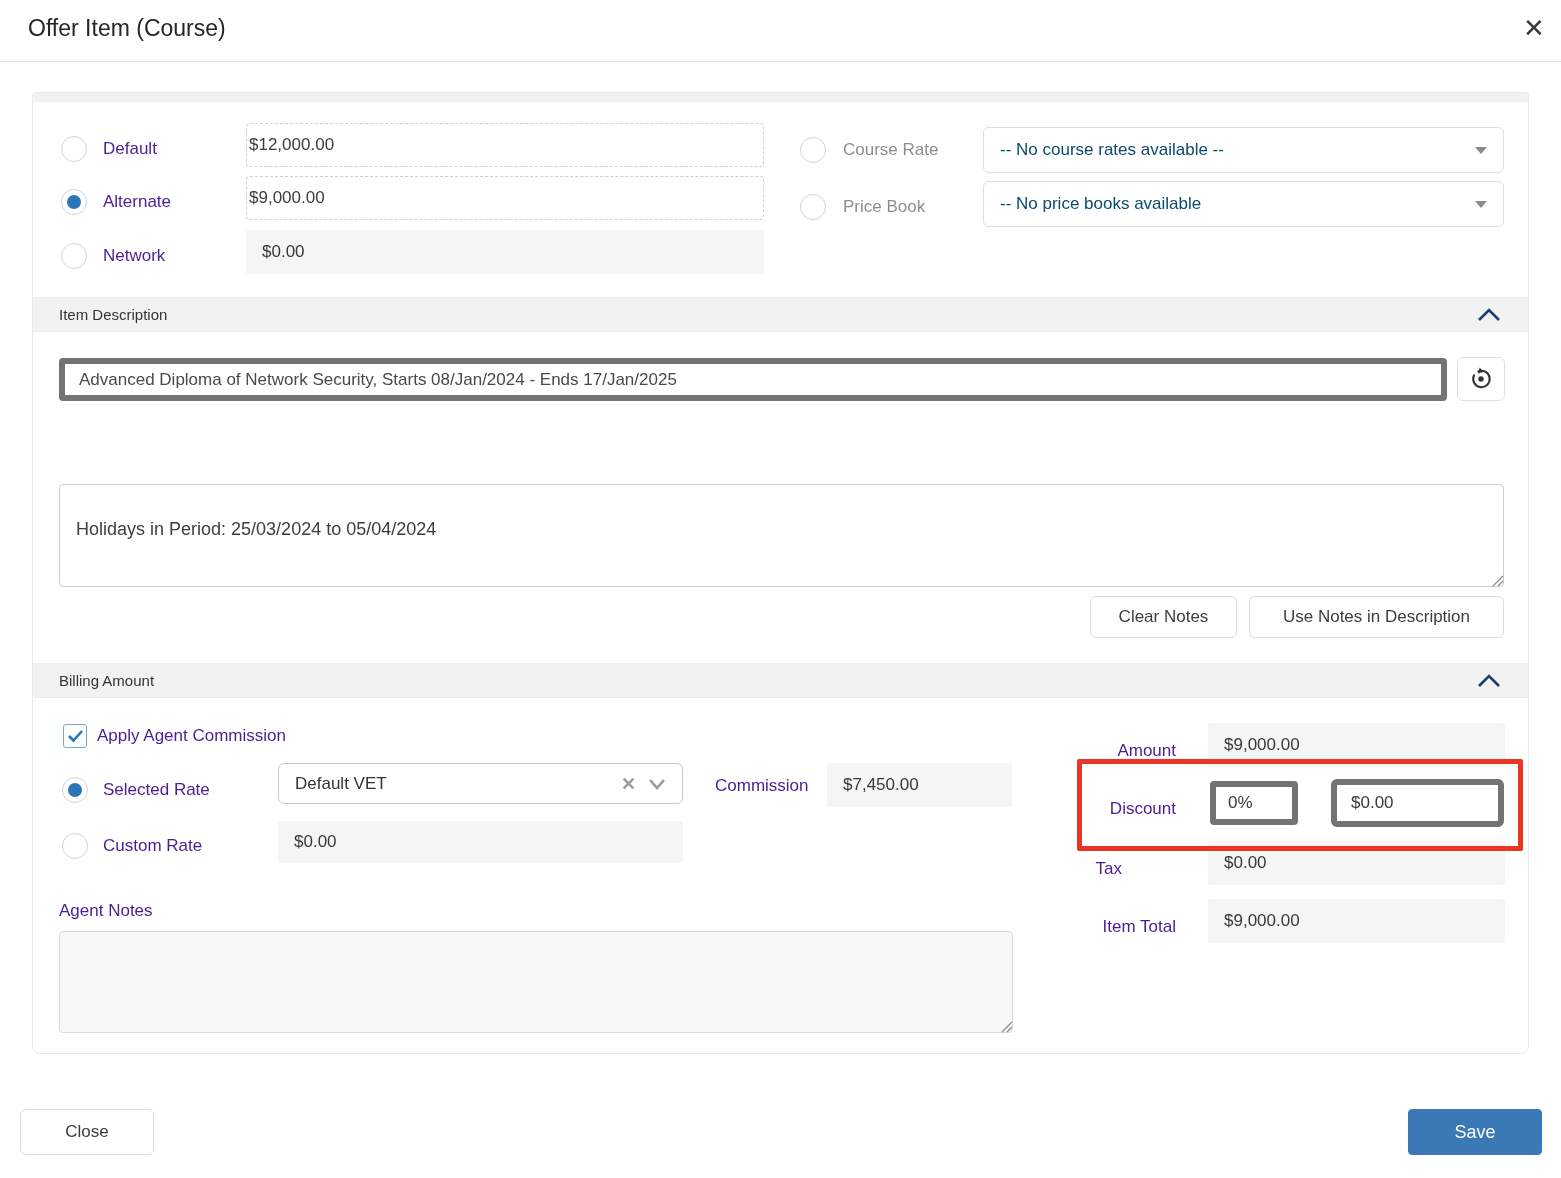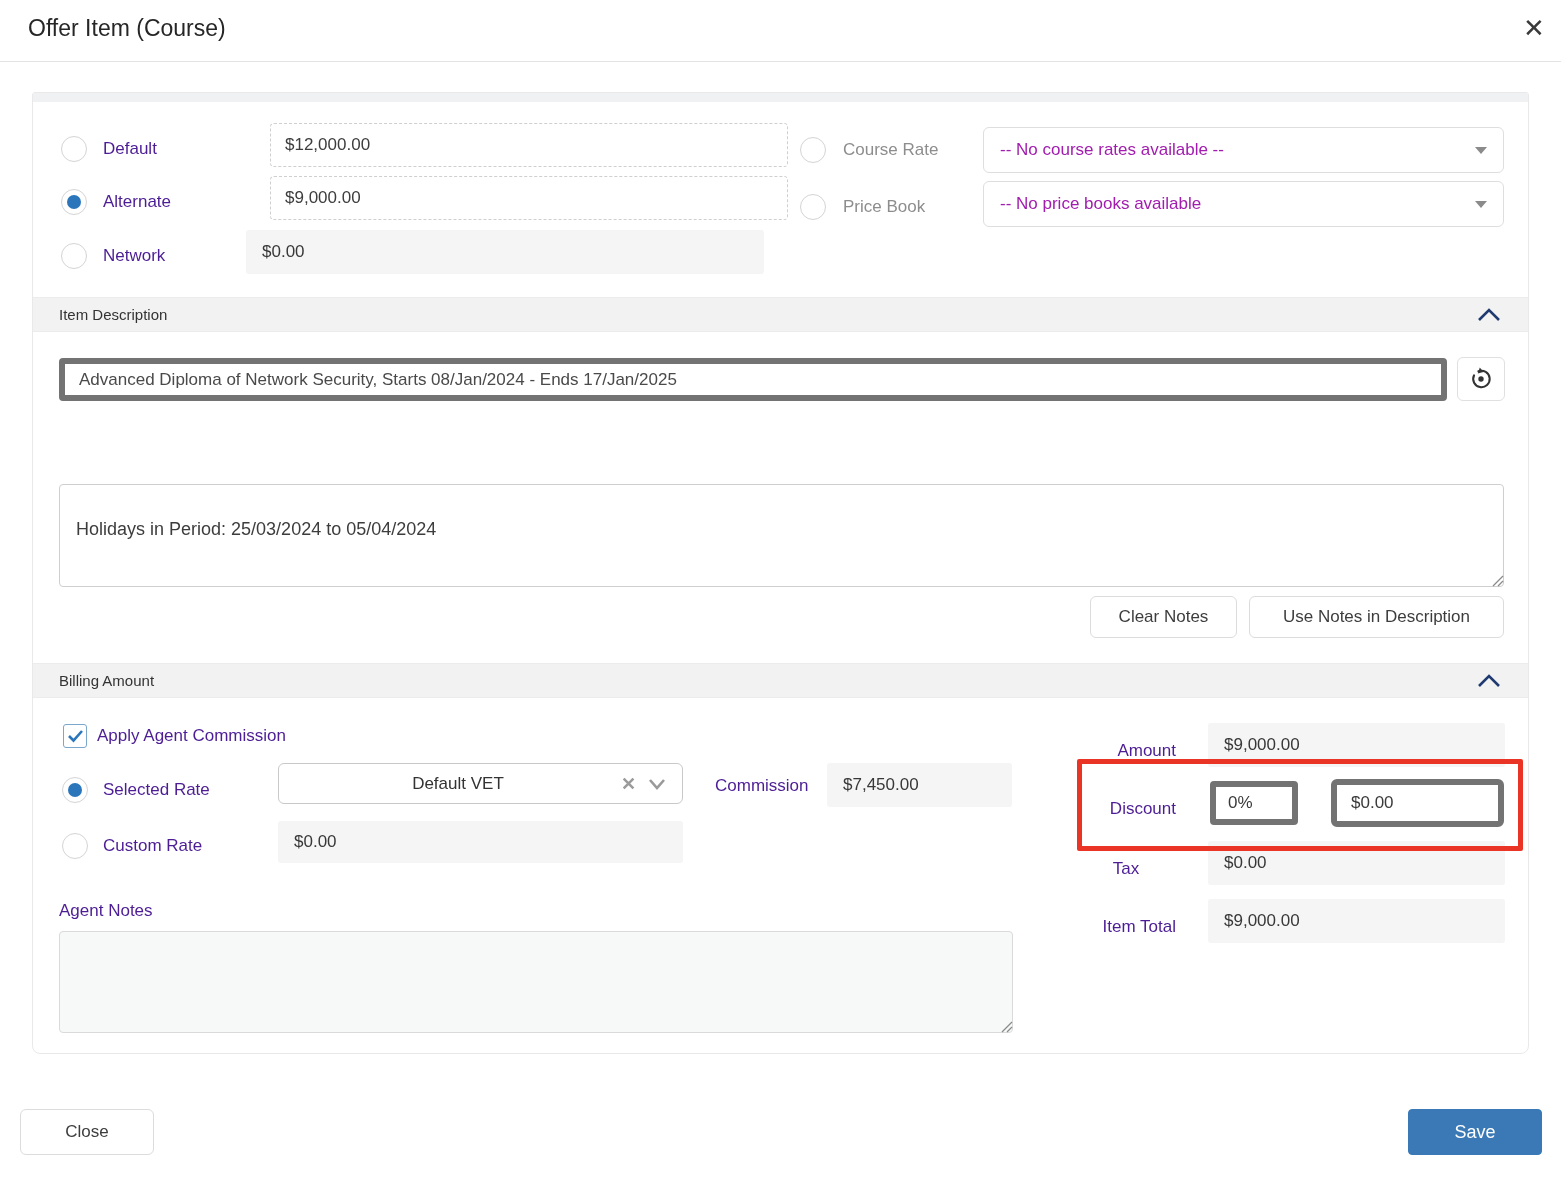--- a/index.html
+++ b/index.html
@@ -20,28 +20,28 @@
 
   
   .radio { position:absolute; width:26px; height:26px; border:1px solid #d4d4d4; border-radius:50%;
            background:#fff; cursor:pointer; }
   .radio .dot { position:absolute; left:5px; top:5px; width:14px; height:14px; border-radius:50%; background:transparent; }
   .radio.checked .dot { background:#2b76bb; }
   .lbl { position:absolute; font-size:17px; color:#4c1d95; white-space:nowrap; }
   .lbl.muted { color:#8d8d8d; }
 
   .dashed-input { position:absolute; border:1px dashed #cfcfcf; border-radius:4px; background:#fff;
-                  font-family:"Liberation Sans", sans-serif; font-size:17px; color:#3d3d3d; padding:0 14px; outline:none;margin-left:24px; }
+                  font-family:"Liberation Sans", sans-serif; font-size:17px; color:#3d3d3d; padding:0 2px; outline:none; }
   .grey-field { position:absolute; background:#f5f5f6; border-radius:3px; font-size:17px; color:#383838;
                 padding-left:16px; display:flex; align-items:center; }
 
   .select-box { position:absolute; background:#fff; border:1px solid #dedede; border-radius:6px;
                 display:flex; align-items:center; padding:0 16px; cursor:pointer; }
   .select-box .sel-text { font-size:17px; flex:1; }
-  .select-box .sel-text.placeholder { color:#a21caf; }
+  .select-box .sel-text.placeholder { color:#0c4a6e; }
   .caret-tri { width:0; height:0; border-left:6px solid transparent; border-right:6px solid transparent;
                border-top:7px solid #8b8b8b; margin-left:8px; }
   .clear-x { font-size:18px; font-weight:bold; color:#9b9b9b; margin-right:12px; cursor:pointer; }
 
   
   .sec-hdr { position:absolute; left:0; width:100%; height:35px; background:#f2f2f3;
              border-top:1px solid #ececec; border-bottom:1px solid #ececec;
              display:flex; align-items:center; padding:0 26px;gap:21px; }
   .sec-hdr .sec-title { font-size:15px; color:#333; flex:1; }
   .sec-chevron { width:26px; height:16px; cursor:pointer; }
@@ -149,21 +149,21 @@
       <svg width="17" height="14" viewBox="0 0 17 14">
         <polyline points="2,7 6.5,11.5 15,2" fill="none" stroke="#2b76bb" stroke-width="2.6"></polyline>
       </svg>
     </span>
     <span class="lbl" style="left:64px; top:633px;">Apply Agent Commission</span>
 
     <span class="radio checked" style="left:29px; top:684px;">
         <span class="dot"></span>
       </span>
     <span class="lbl" style="left:70px; top:687px;">Selected Rate</span>
-    <div class="select-box" style="left:245px; top:670px; width:405px; height:41px; border-color:#c9c9c9;text-align:center;">
+    <div class="select-box" style="left:245px; top:670px; width:405px; height:41px; border-color:#c9c9c9;">
       <span class="sel-text">Default VET</span>
       <span class="clear-x">✕</span>
       <svg width="18" height="12" viewBox="0 0 18 12">
         <polyline points="2,2 9,10 16,2" fill="none" stroke="#9a9a9a" stroke-width="2.6"></polyline>
       </svg>
     </div>
 
     <span class="lbl" style="left:682px; top:683px;">Commission</span>
     <div class="grey-field" style="left:794px; top:670px; width:185px; height:44px;">$7,450.00</div>
 
@@ -174,21 +174,21 @@
     <div class="grey-field" style="left:245px; top:728px; width:405px; height:42px;">$0.00</div>
 
     <span class="lbl" style="left:1043px; top:648px; width:100px; text-align:right;">Amount</span>
     <div class="grey-field" style="left:1175px; top:630px; width:297px; height:44px;">$9,000.00</div>
 
     <span class="lbl" style="left:1043px; top:706px; width:100px; text-align:right;">Discount</span>
     <input class="text-input" style="left: 1177px; top: 688px; width: 88px; height: 44px; padding: 0px 12px; color: rgb(58, 58, 58);" value="0%">
     <input class="text-input" style="left: 1298px; top: 686px; width: 173px; height: 48px; border-radius: 6px; color: rgb(58, 58, 58);" value="$0.00">
     <div class="highlight-box" style="left:1044px; top:666px; width:446px; height:92px;"></div>
 
-    <span class="lbl" style="left:1043px; top:766px; width:100px; text-align:center;">Tax</span>
+    <span class="lbl" style="left:989px; top:766px; width:100px; text-align:right;">Tax</span>
     <div class="grey-field" style="left:1175px; top:748px; width:297px; height:44px;">$0.00</div>
 
     <span class="lbl" style="left:1043px; top:824px; width:100px; text-align:right;">Item Total</span>
     <div class="grey-field" style="left:1175px; top:806px; width:297px; height:44px;">$9,000.00</div>
 
     <span class="lbl" style="left:26px; top:808px;">Agent Notes</span>
     <textarea class="note-area grey-area" style="left: 26px; top: 838px; width: 954px; height: 102px;"></textarea>
     <svg class="resize-corner" style="left:967px; top:927px;" width="13" height="13">
       <line x1="12" y1="2" x2="2" y2="12" stroke="#8a8a8a" stroke-width="1.2"></line>
       <line x1="12" y1="7" x2="7" y2="12" stroke="#8a8a8a" stroke-width="1.2"></line>

